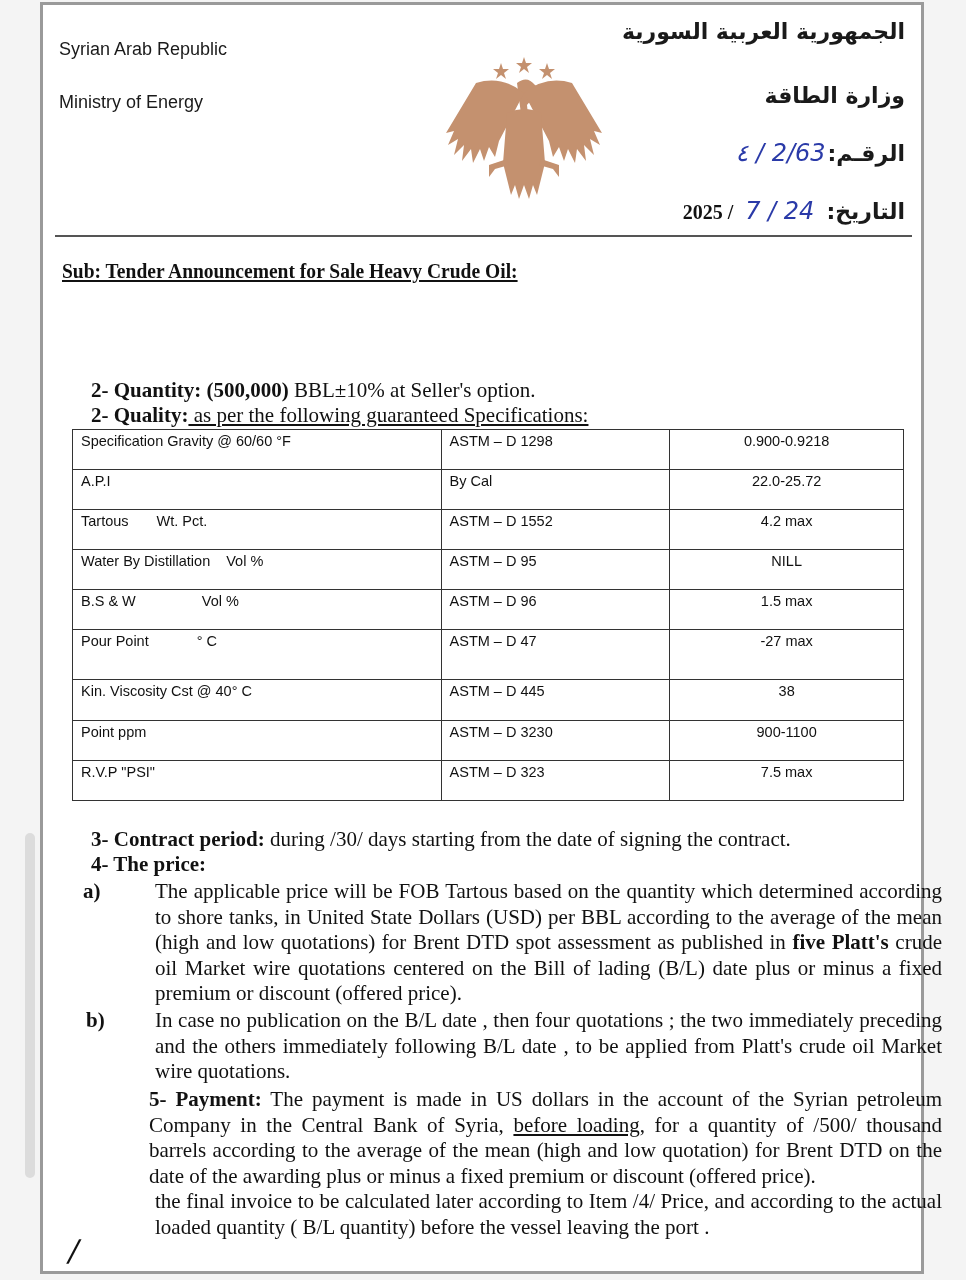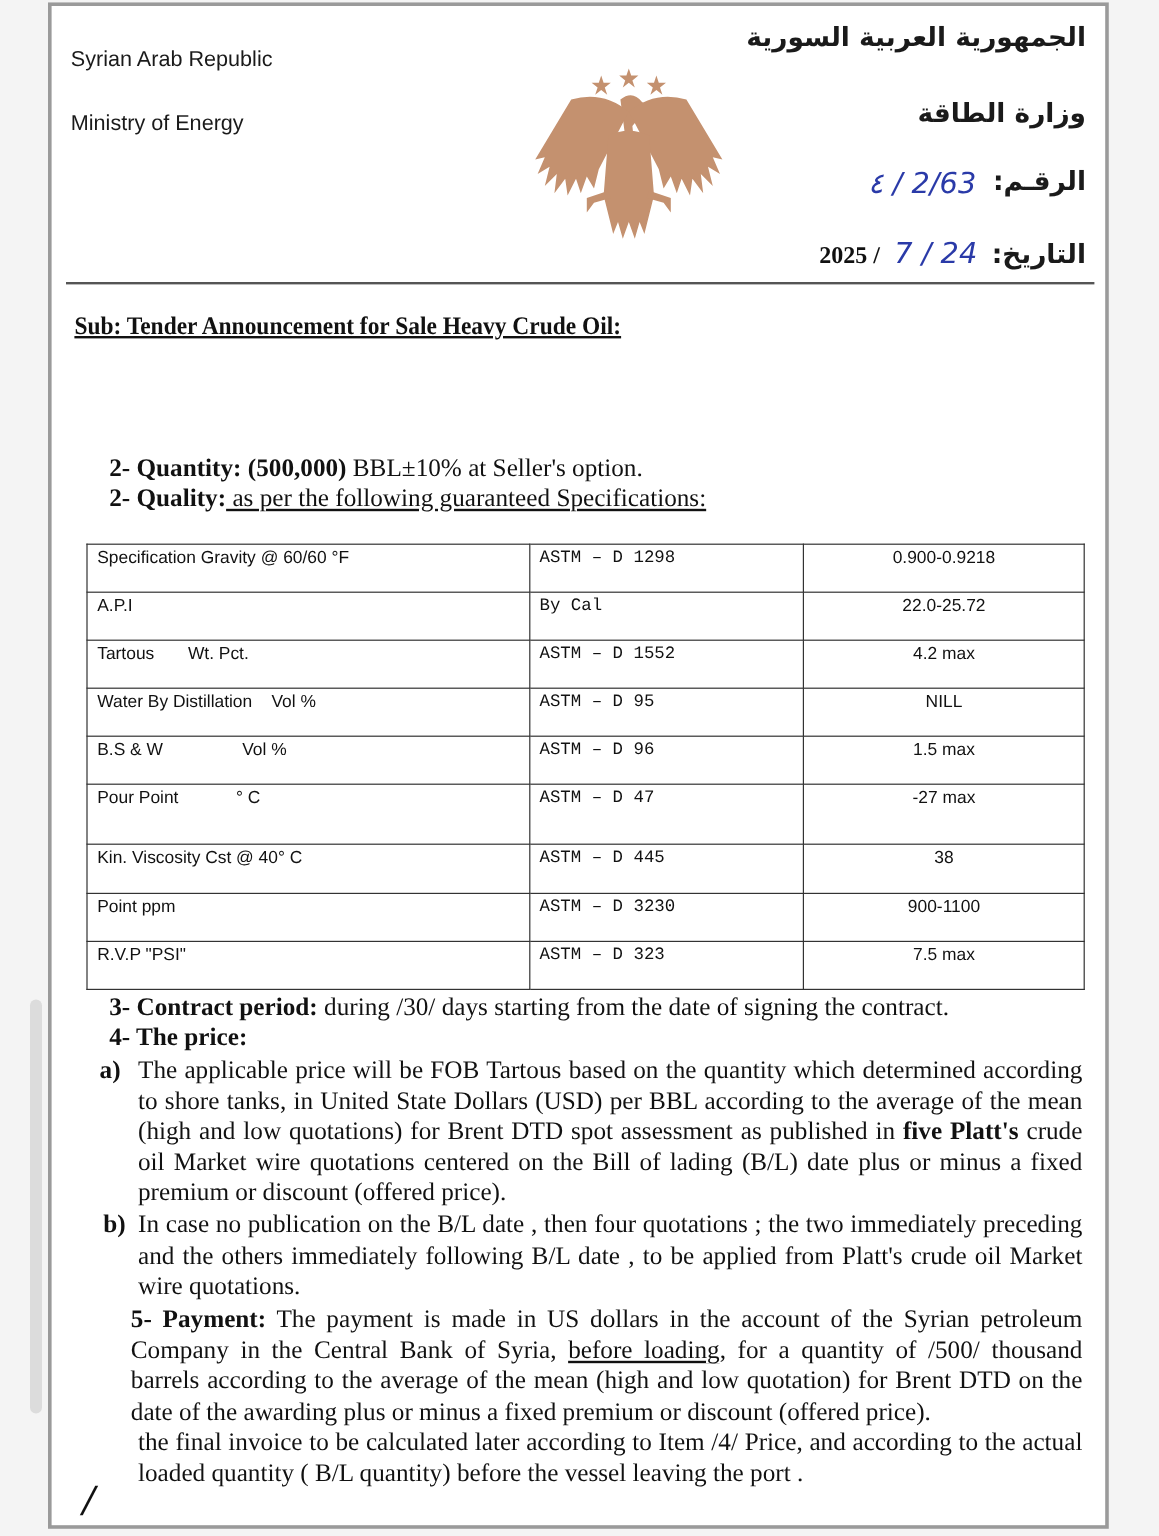--- a/index.html
+++ b/index.html
@@ -35,35 +35,35 @@
     transform: scaleX(0.93); transform-origin: left;
   }
   .intro {
     position: absolute; left: 19px; top: 281px; width: 822px;
     font-size: 21px; line-height: 25px; text-align: justify;
   }
   .term { position: absolute; font-size: 21px; line-height: 25px; }
   .term b { font-weight: bold; }
 
   table.spec {
-    position: absolute; left: 29px; top: 448px; width: 832px;
+    position: absolute; left: 29px; top: 424px; width: 832px;
     border-collapse: collapse;
     font-family: "Liberation Sans", sans-serif; font-size: 14.5px;
   }
   table.spec td {
     border: 1.5px solid #333; vertical-align: top;
     padding: 3px 8px 0 8px; box-sizing: border-box;
   }
   table.spec td.c1 { width: 369px; }
-  table.spec td.c2 { width: 229px; font-family: Liberation Mono, monospace; }
+  table.spec td.c2 { width: 229px; }
   table.spec td.c3 { width: 234px; text-align: center; }
   .gap { display: inline-block; }
 
   .para {
-    position: absolute; font-size: 21px; line-height: 25.5px; text-align: justify;
+    position: absolute; font-size: 21px; line-height: 25.5px; text-align: justify; margin-left: 40px;
   }
   .marker { position: absolute; font-weight: bold; font-size: 21px; }
   .under { text-decoration: underline; }
   .slash-mark { position: absolute; left: 26px; top: 1228px; font-size: 30px; font-family: "DejaVu Sans", sans-serif; transform: skewX(-12deg); }
 </style>
 </head>
 <body>
 
 <div class="scroll-indicator"></div>
 
@@ -82,21 +82,21 @@
       <path d="M93,40 q22,-18 48,-10 l30,50 -8,-2 6,14 -10,-6 4,16 -10,-10 2,16 -9,-12 -2,14 -7,-14 -4,12 -5,-14 -6,10 -4,-16 z"></path>
       <path d="M76,60 q17,-8 34,0 l4,50 -8,32 -4,-10 -4,14 -5,-14 -5,14 -4,-14 -4,10 -8,-32 z"></path>
       <path d="M58,112 l18,-6 2,6 -14,4 -6,8 z"></path>
       <path d="M128,112 l-18,-6 -2,6 14,4 6,8 z"></path>
     </g>
   </svg>
 
   <div class="hdr-ar" style="right:16px; top:14px;">الجمهورية العربية السورية</div>
   <div class="hdr-ar" style="right:16px; top:78px;">وزارة الطاقة</div>
 
-  <div style="position:absolute; right:16px; top:134px; display:flex; align-items:flex-start; gap:14px;">
+  <div style="position:absolute; right:16px; top:134px; display:flex; align-items:center; gap:2px;">
     <span class="handwritten">٤ / 2/63</span>
     <span class="hdr-ar" style="position:static;">الرقـم:</span>
   </div>
 
   <div style="position:absolute; right:16px; top:192px; display:flex; align-items:baseline; gap:12px;">
     <span style="font-weight:bold; font-size:20px;">2025 /</span>
     <span class="handwritten">7 / 24</span>
     <span class="hdr-ar" style="position:static;">التاريخ:</span>
   </div>
 

